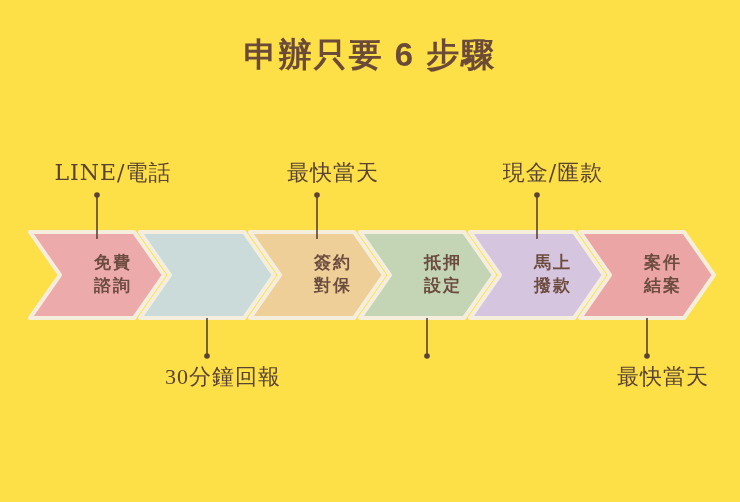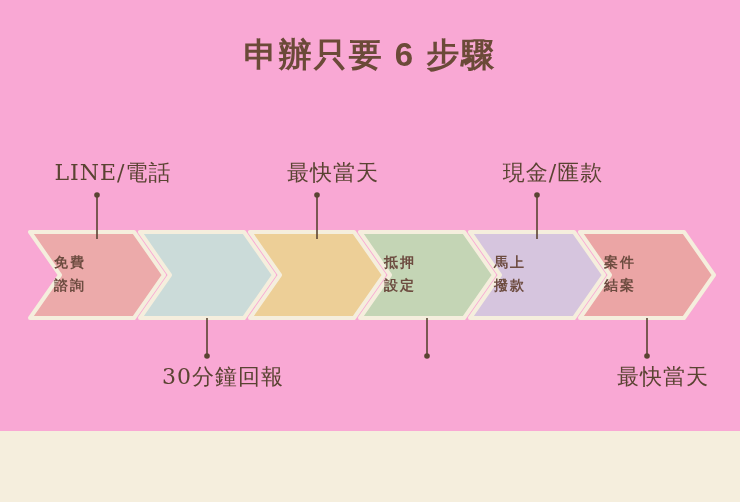--- a/index.html
+++ b/index.html
@@ -3,22 +3,22 @@
 <meta charset="utf-8">
 <style>
   html, body {
     margin: 0;
     padding: 0;
     background: #f5eedd;
   }
   .canvas {
     position: relative;
     width: 740px;
-    height: 431px;
-    background: #f9a8d4;
+    height: 502px;
+    background: #fde047;
     overflow: hidden;
     font-family: "Liberation Sans", sans-serif;
   }
   .title {
     position: absolute;
     left: 0;
     top: 33px;
     width: 740px;
     text-align: center;
     font-size: 33px;
@@ -39,21 +39,22 @@
     left: 16px;
     top: 0;
     width: 740px;
     height: 502px;
     pointer-events: none;
   }
   .step-label {
     position: absolute;
     width: 118px;
     top: 251px;
-    font-size: 14px;
+    text-align: center;
+    font-size: 17px;
     line-height: 23px;
     font-weight: bold;
     letter-spacing: 2px;
     color: #6d4c40;
     font-family: "Liberation Sans", sans-serif;
   }
   .anno {
     position: absolute;
     width: 240px;
     text-align: center;
@@ -88,33 +89,37 @@
       <line x1="427" x2="427" y1="318" y2="356" stroke="#5a4332" stroke-width="1.6"></line>
       <circle cx="427" cy="356" r="2.8" fill="#5a4332"></circle>
       <line x1="647" x2="647" y1="318" y2="356" stroke="#5a4332" stroke-width="1.6"></line>
       <circle cx="647" cy="356" r="2.8" fill="#5a4332"></circle>
     </svg>
   <div class="layer" id="labels">
       <div class="step-label" style="left: 38px;">
         <div>免費</div>
         <div>諮詢</div>
       </div>
+      <div class="step-label" style="left: 258px;">
+        <div>簽約</div>
+        <div>對保</div>
+      </div>
       <div class="step-label" style="left: 368px;">
         <div>抵押</div>
         <div>設定</div>
       </div>
       <div class="step-label" style="left: 478px;">
         <div>馬上</div>
         <div>撥款</div>
       </div>
       <div class="step-label" style="left: 588px;">
         <div>案件</div>
         <div>結案</div>
       </div>
     </div>
   <div class="layer" id="annos">
       <div class="anno top" style="left: -23px;">LINE/電話</div>
       <div class="anno top" style="left: 197px;">最快當天</div>
       <div class="anno top" style="left: 417px;">現金/匯款</div>
-      <div class="anno bottom" style="left: 87px;">30分鐘回報</div>
+      <div class="anno bottom" style="left: 87px; font-family: Liberation Serif, serif;">30分鐘回報</div>
       <div class="anno bottom" style="left: 527px;">最快當天</div>
     </div>
 </div>
 
 </body></html>

